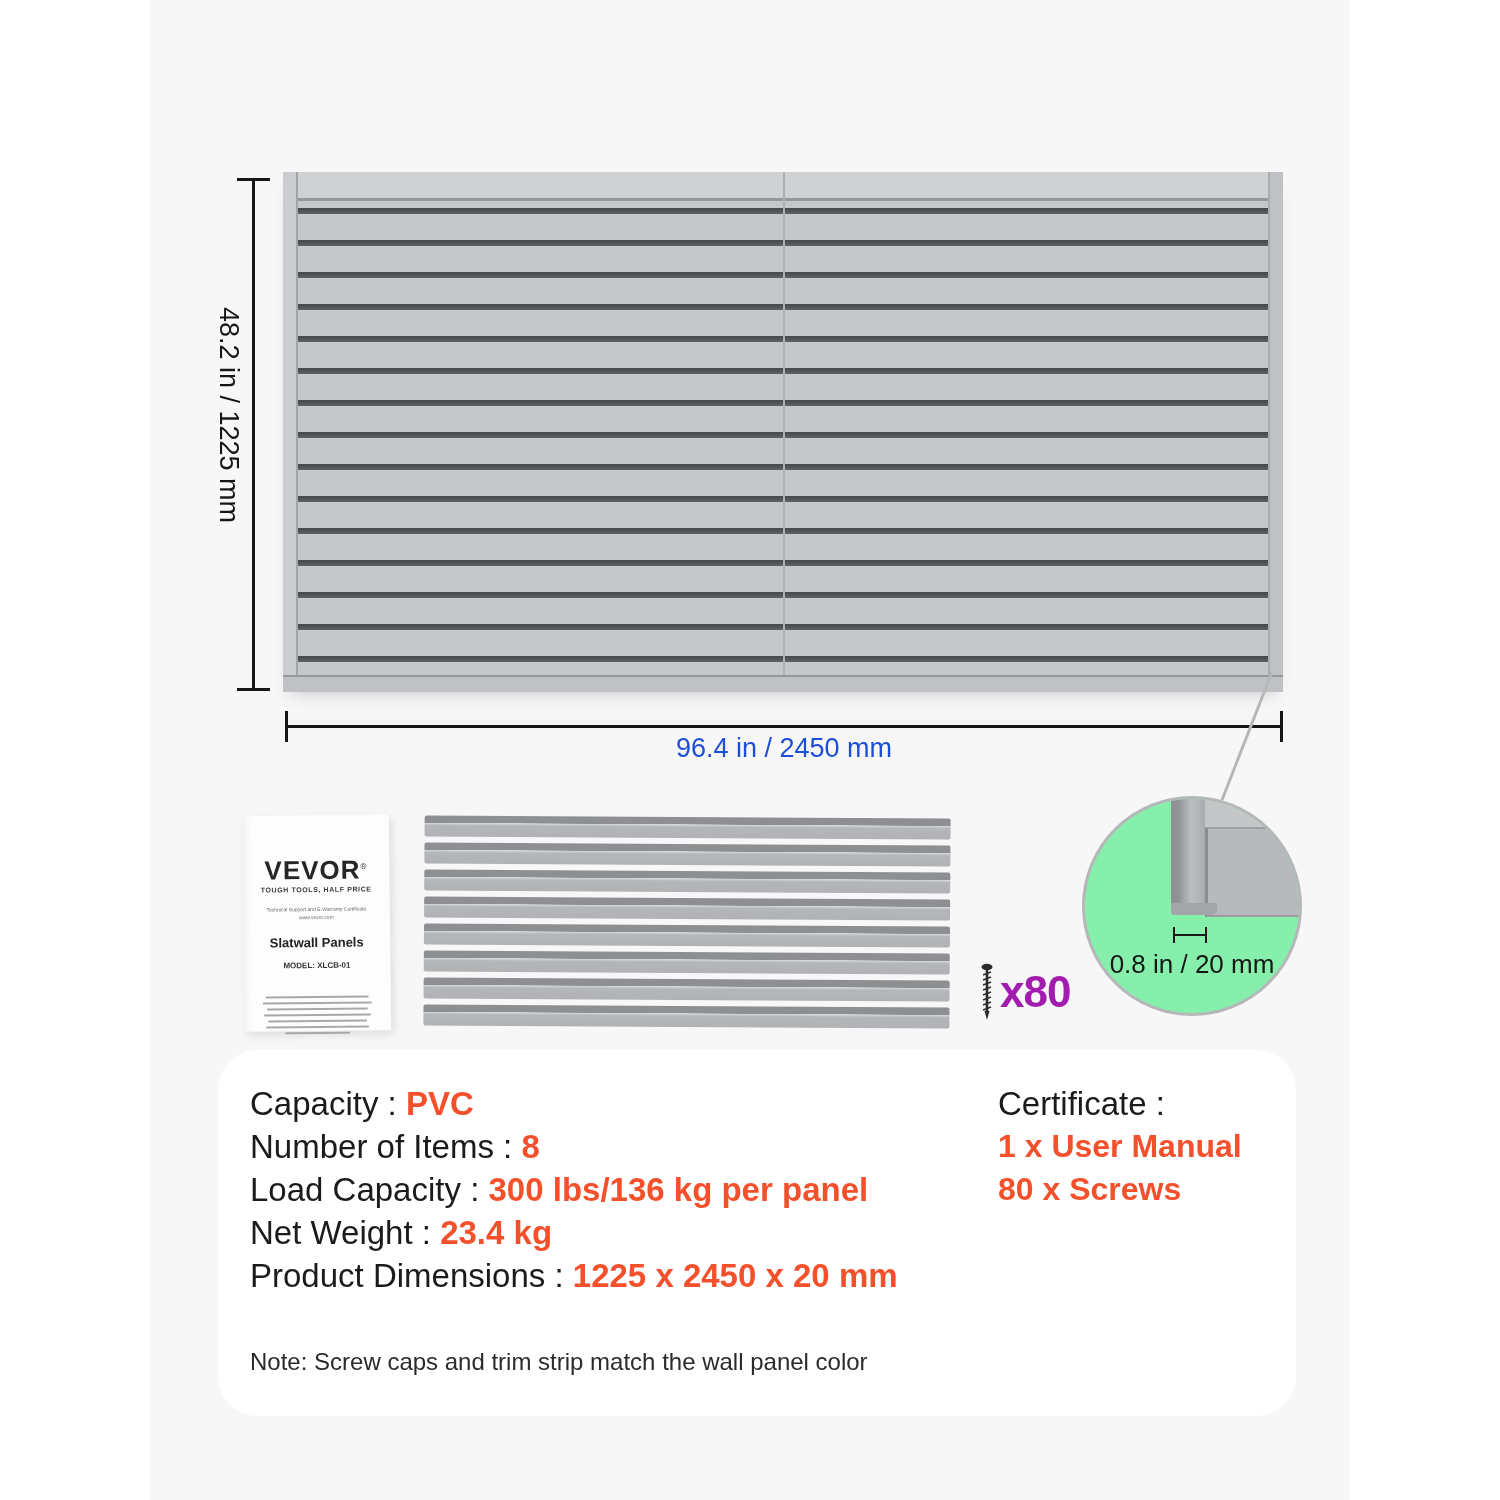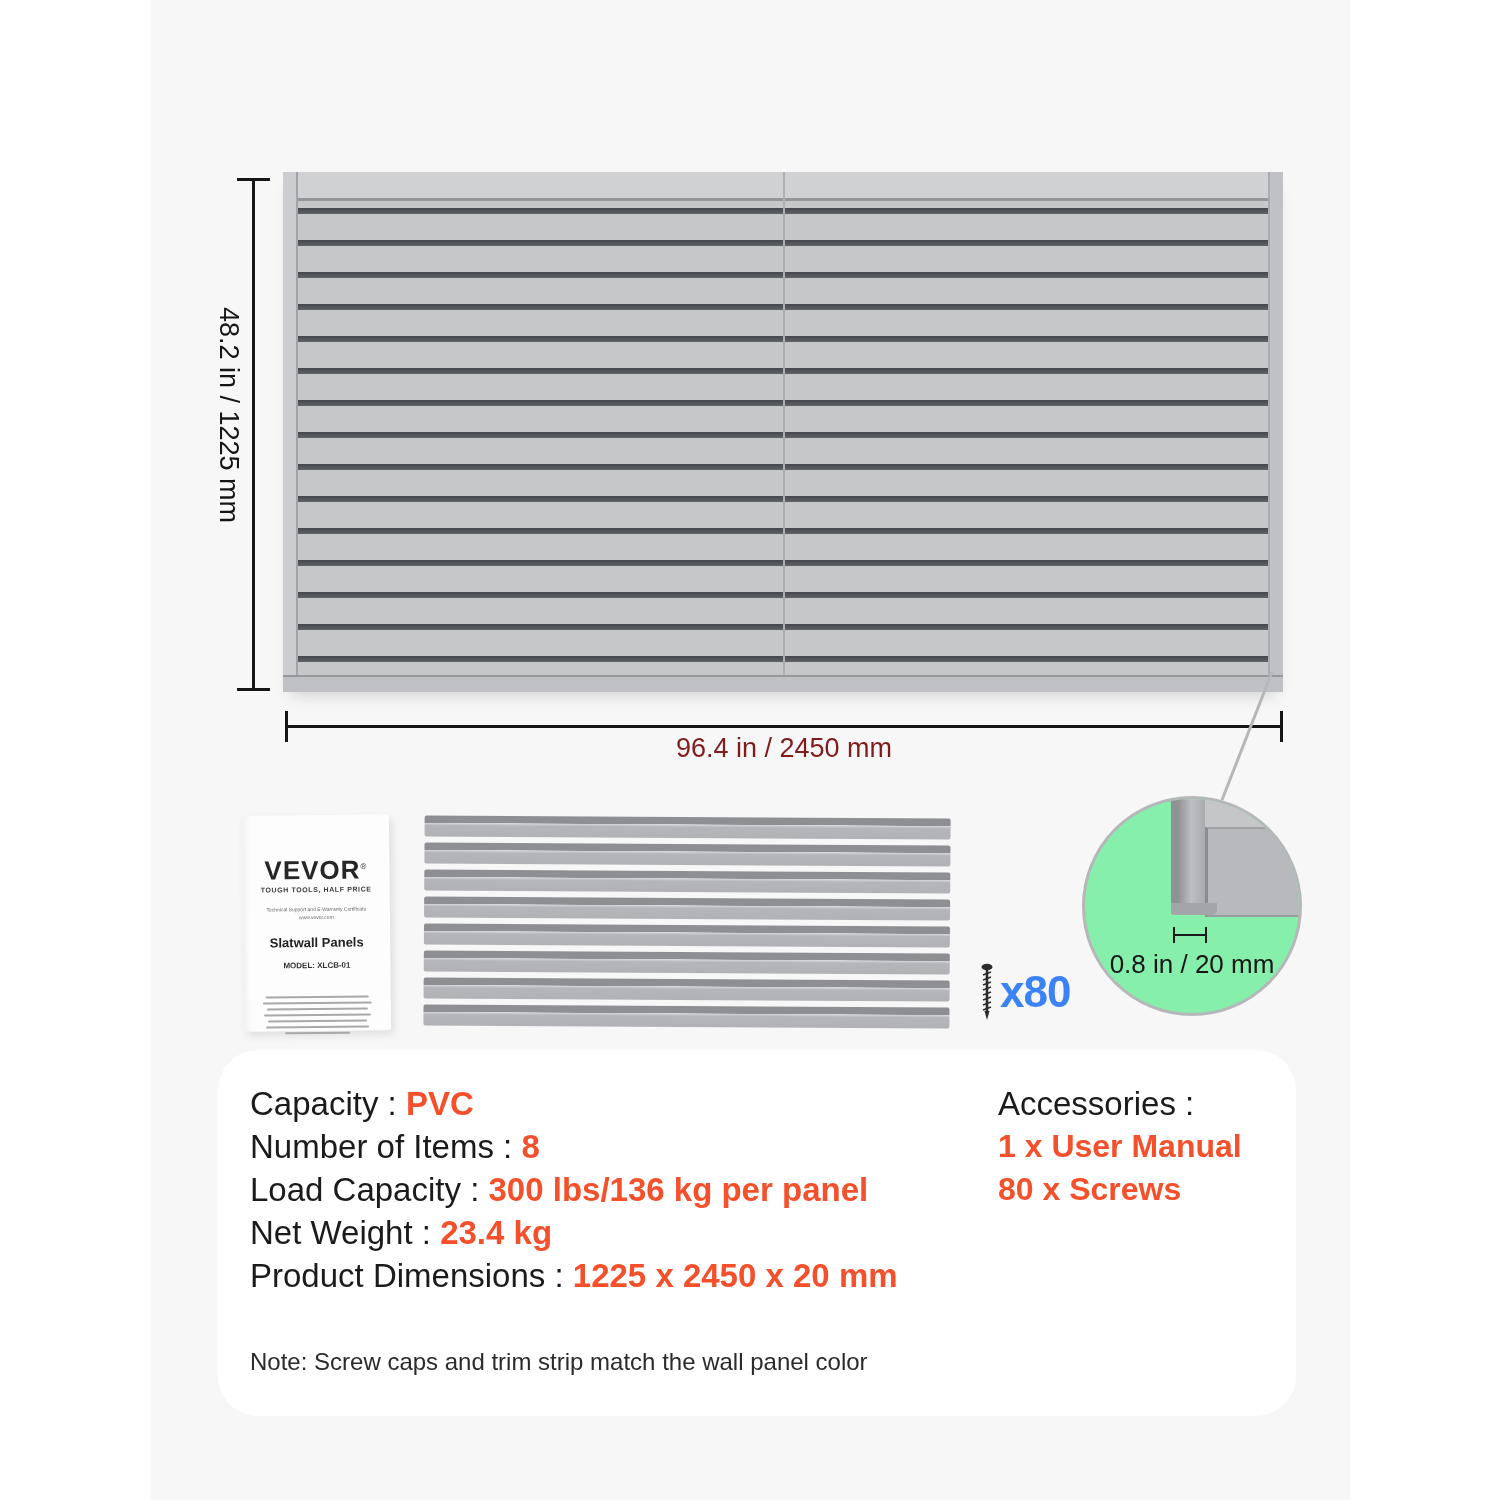--- a/index.html
+++ b/index.html
@@ -21,21 +21,21 @@
   
   .dim{position:absolute;background:#161616;}
   .vdim-line{left:252px;top:178px;width:3px;height:513px;}
   .vdim-cap-t{left:237px;top:178px;width:33px;height:3px;}
   .vdim-cap-b{left:237px;top:688px;width:33px;height:3px;}
   .hdim-line{left:285px;top:725px;width:998px;height:3px;}
   .hdim-cap-l{left:285px;top:711px;width:3px;height:31px;}
   .hdim-cap-r{left:1280px;top:711px;width:3px;height:31px;}
   .vdim-label{position:absolute;left:228px;top:415px;transform:translate(-50%,-50%);
               writing-mode:vertical-rl;font-size:27px;white-space:nowrap;color:#161616;}
-  .hdim-label{position:absolute;left:285px;top:733px;width:998px;text-align:center;font-size:27px;color:#7f1d1d;}
+  .hdim-label{position:absolute;left:285px;top:733px;width:998px;text-align:center;font-size:27px;color:#1d4ed8;}
 
   
   .manual{position:absolute;left:243px;top:815px;width:147px;height:216px;background:#fdfdfd;
           border-radius:2px;transform:rotate(-0.6deg);
           box-shadow:3px 4px 9px rgba(0,0,0,0.10), inset 8px 0 10px -6px rgba(0,0,0,0.07);
           display:flex;flex-direction:column;align-items:center;text-align:center;color:#2a2a2a;}
   .manual-brand{margin-top:42px;font-size:26px;font-weight:800;letter-spacing:1px;color:#262626;line-height:1;}
   .manual-brand sup{font-size:8px;font-weight:400;}
   .manual-tagline{margin-top:3px;font-size:7px;font-weight:700;letter-spacing:0.6px;color:#3a3a3a;}
   .manual-support{margin-top:13px;font-size:5px;color:#6a6a6a;}
@@ -45,21 +45,21 @@
   .manual-fineprint{margin-top:26px;width:76%;}
   .fineline{height:2px;background:#a9a9a9;border-radius:1px;margin-bottom:4px;}
 
   
   .strip-stack{position:absolute;left:424px;top:817px;width:526px;transform:rotate(0.35deg);}
   .trim-strip{height:21px;margin-bottom:6px;border-radius:2px;
               background:linear-gradient(to bottom,#8d8f92 0,#8d8f92 34%,#d6d8da 36%,#b4b6b9 48%,#b0b2b5 100%);}
 
   
   .screw-group{position:absolute;left:978px;top:962px;display:flex;align-items:center;}
-  .screw-count{font-size:44px;font-weight:600;color:#3b82f6;margin-left:4px;letter-spacing:-1px;}
+  .screw-count{font-size:44px;font-weight:600;color:#a21caf;margin-left:4px;letter-spacing:-1px;}
 
   
   .detail-circle{position:absolute;left:1082px;top:796px;width:220px;height:220px;border-radius:50%;
                  background:#86efac;border:3px solid #b5b7b9;overflow:hidden;box-sizing:border-box;}
   .d-face{position:absolute;left:120px;top:0;width:64px;height:30px;background:#c4c6c8;}
   .d-slab{position:absolute;left:120px;top:28px;width:116px;height:90px;background:#b7b9bc;
           border-top:2px solid #9fa1a4;border-left:3px solid #8a8c8f;border-bottom:2px solid #9a9c9f;box-sizing:border-box;}
   .d-bar{position:absolute;left:86px;top:0;width:34px;height:112px;
          background:linear-gradient(to right,#8f9194 0,#8f9194 20%,#bcbec1 60%,#a9abae 100%);}
   .d-foot{position:absolute;left:86px;top:104px;width:46px;height:12px;background:#a3a5a8;border-radius:0 0 5px 3px;}
@@ -187,19 +187,19 @@
 
   <div class="spec-card">
     <div class="spec-rows">
       <div class="spec-row"><span class="spec-label">Capacity : </span><span class="spec-value">PVC</span></div>
       <div class="spec-row"><span class="spec-label">Number of Items : </span><span class="spec-value">8</span></div>
       <div class="spec-row"><span class="spec-label">Load Capacity : </span><span class="spec-value">300 lbs/136 kg per panel</span></div>
       <div class="spec-row"><span class="spec-label">Net Weight : </span><span class="spec-value">23.4 kg</span></div>
       <div class="spec-row"><span class="spec-label">Product Dimensions : </span><span class="spec-value">1225 x 2450 x 20 mm</span></div>
     </div>
     <div class="acc-col">
-      <div class="acc-title">Accessories :</div>
+      <div class="acc-title">Certificate :</div>
       <div class="acc-item">1 x User Manual</div>
       <div class="acc-item">80 x Screws</div>
     </div>
     <div class="spec-note">Note: Screw caps and trim strip match the wall panel color</div>
   </div>
 </div>
 
 </body></html>

